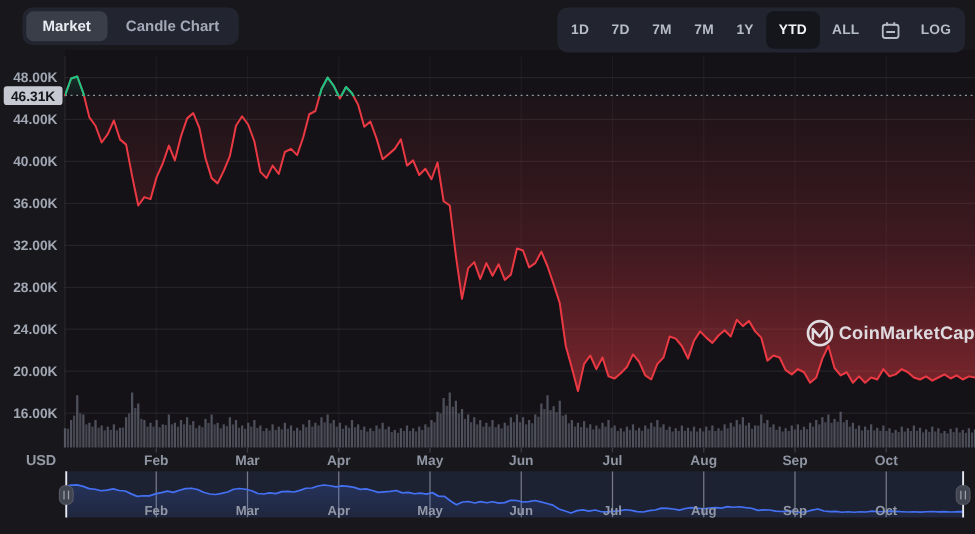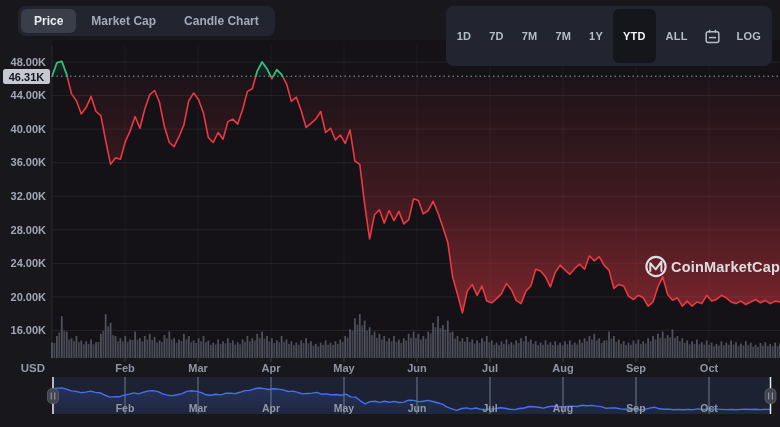--- a/index.html
+++ b/index.html
@@ -5,31 +5,30 @@
   html,body{margin:0;padding:0;background:#18181c;}
   body{width:780px;height:427px;position:relative;overflow:hidden;
        font-family:"Liberation Sans",sans-serif;-webkit-font-smoothing:antialiased;}
   .toolbar{position:absolute;top:6px;display:flex;align-items:center;
            background:#222530;border-radius:8px;padding:3px;gap:2px;z-index:5;}
   .toolbar-left{left:18px;}
   .toolbar-right{right:8px;margin-left:21px;}
   .tab{font-size:12px;font-weight:600;color:#a3a9b8;padding:5px 13px;border-radius:6px;cursor:pointer;white-space:nowrap;}
   .tab.selected{background:#3a3e49;color:#e9ebf1;}
   .range-btn{font-size:11px;font-weight:700;color:#b6bcc8;padding:5px 8px;border-radius:6px;cursor:pointer;letter-spacing:.2px;}
-  .range-btn.selected{background:#15161c;color:#f3f4f8;padding:21px 10px;}
+  .range-btn.selected{background:#15161c;color:#f3f4f8;padding:9px 10px;}
   .icon-btn{display:flex;align-items:center;justify-content:center;padding:4px 7px;cursor:pointer;}
   svg text{font-family:"Liberation Sans",sans-serif;}
   #chart-svg{position:absolute;left:0;top:0;}
 </style>
 </head>
 <body>
 
 <div class="toolbar toolbar-left">
-  <div class="tab selected">Price</div>
-  <div class="tab">Market Cap</div>
+  <div class="tab selected">Market</div>
   <div class="tab">Candle Chart</div>
 </div>
 
 <div class="toolbar toolbar-right">
   <div class="range-btn">1D</div>
   <div class="range-btn">7D</div>
   <div class="range-btn">7M</div>
   <div class="range-btn">7M</div>
   <div class="range-btn">1Y</div>
   <div class="range-btn selected">YTD</div>

